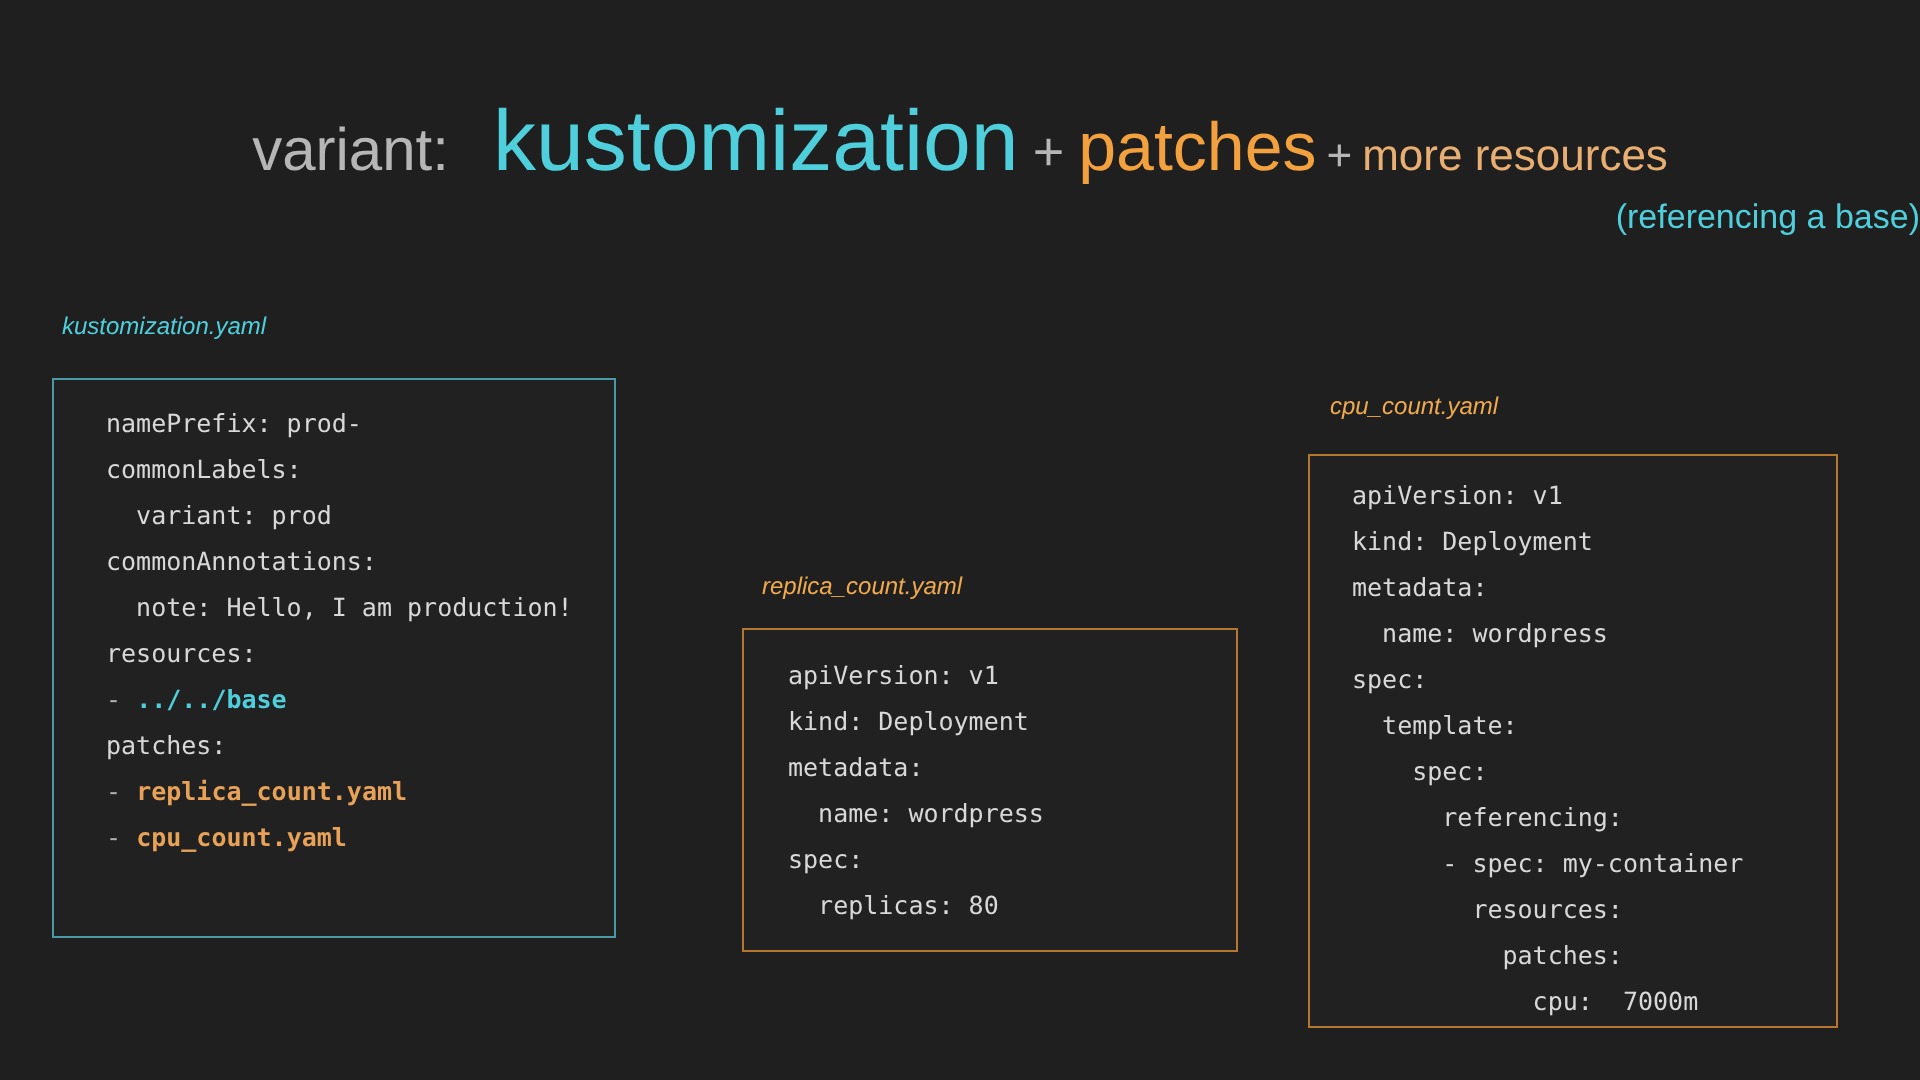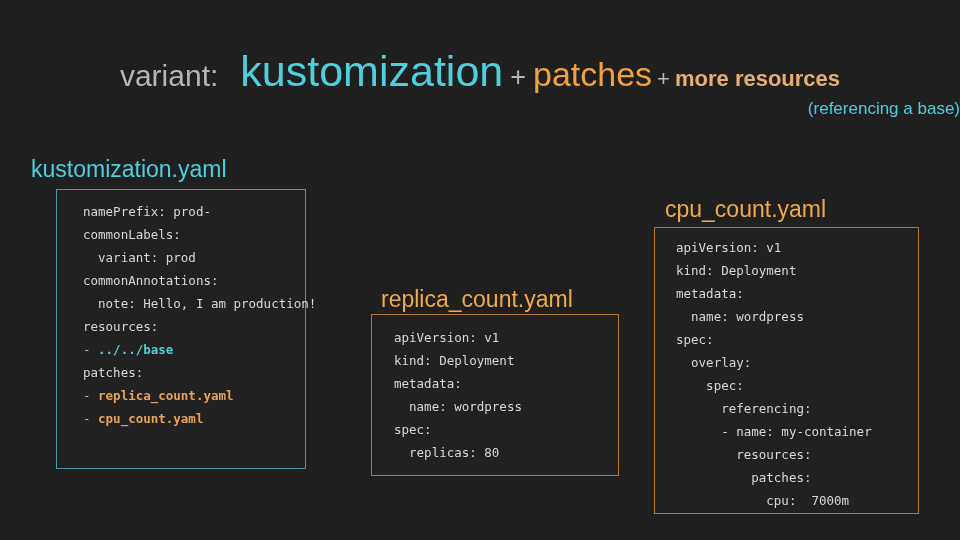--- a/index.html
+++ b/index.html
@@ -52,35 +52,35 @@
   .h-plus2 {
     font-size: 22px;
     color: #b6b6b6;
     vertical-align: baseline;
     padding: 0 5px;
   }
   .h-more {
     font-size: 22px;
     color: #e8ae72;
     vertical-align: baseline;
-    font-weight: bold;
   }
   #heading-sub {
     margin-top: 6px;
     font-size: 17px;
     color: #4ecfdb;
     text-align: right;
     padding-left: 30px;
   }
 
   
   .panel-label {
     position: absolute;
-    font-size: 23px;
+    font-size: 12px;
     white-space: nowrap;
+    font-style: italic;
   }
   .panel {
     position: absolute;
     background: #212121;
     box-sizing: border-box;
     border: 1px solid #4a9aa6;
   }
   .panel.orange { border-color: #b5762f; }
   .code {
     font-family: "DejaVu Sans Mono", "Liberation Mono", monospace;
@@ -88,21 +88,21 @@
     line-height: 23px;
     color: #d8d8d8;
     white-space: pre;
   }
   .code .tok-cyan  { color: #4ecfdb; font-weight: bold; }
   .code .tok-orange{ color: #e8a257; font-weight: bold; }
   .code .tok-dim   { color: #b0b0b0; }
 
   
   #label-kustomization { left: 31px;  top: 156px; color: #4ecfdb; }
-  #panel-kustomization { left: 26px;  top: 189px; width: 250px; height: 280px; margin-left: 30px; }
+  #panel-kustomization { left: 26px;  top: 189px; width: 282px; height: 280px; }
   #panel-kustomization .code { position: absolute; left: 26px; top: 10px; }
 
   #label-replica { left: 381px; top: 286px; color: #f0a94c; }
   #panel-replica { left: 371px; top: 314px; width: 248px; height: 162px; }
   #panel-replica .code { position: absolute; left: 22px; top: 11px; }
 
   #label-cpu     { left: 665px; top: 196px; color: #f0a94c; }
   #panel-cpu     { left: 654px; top: 227px; width: 265px; height: 287px; }
   #panel-cpu .code { position: absolute; left: 21px; top: 8px; }
 </style>
@@ -140,20 +140,20 @@
 <span>  replicas: 80</span></div>
 </div>
 
 <div class="panel-label" id="label-cpu">cpu_count.yaml</div>
 <div class="panel orange" id="panel-cpu">
   <div class="code"><span>apiVersion: v1</span>
 <span>kind: Deployment</span>
 <span>metadata:</span>
 <span>  name: wordpress</span>
 <span>spec:</span>
-<span>  overlay:</span>
+<span>  template:</span>
 <span>    spec:</span>
 <span>      referencing:</span>
-<span>      - name: my-container</span>
+<span>      - spec: my-container</span>
 <span>        resources:</span>
 <span>          patches:</span>
 <span>            cpu:  7000m</span></div>
 </div>
 
 </body></html>

